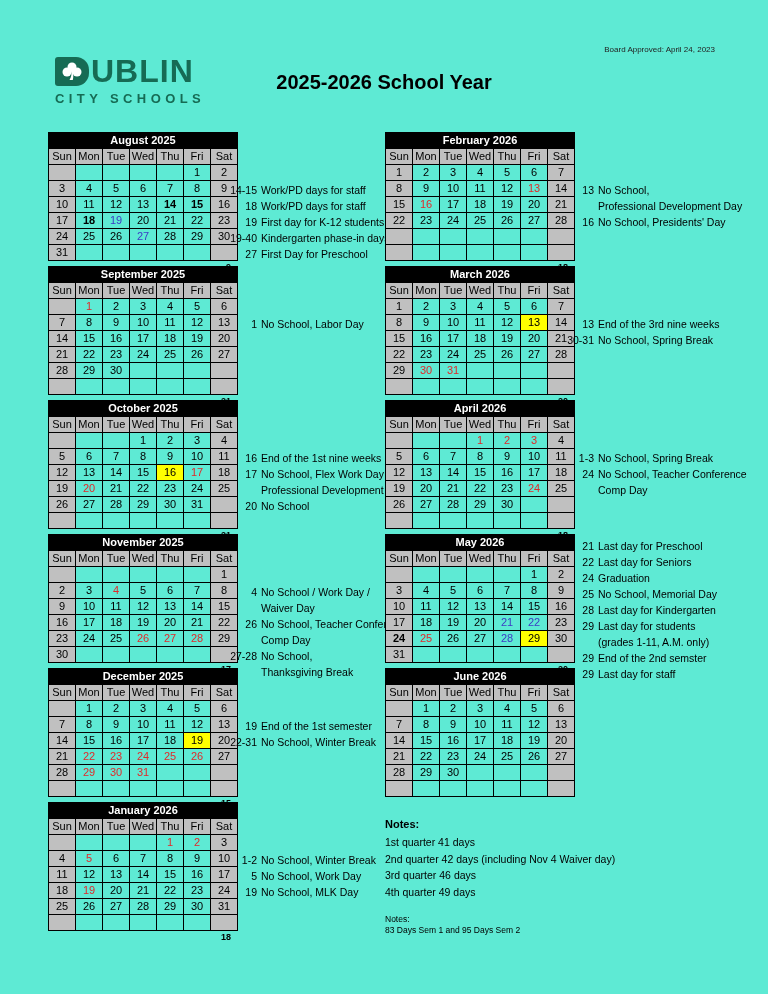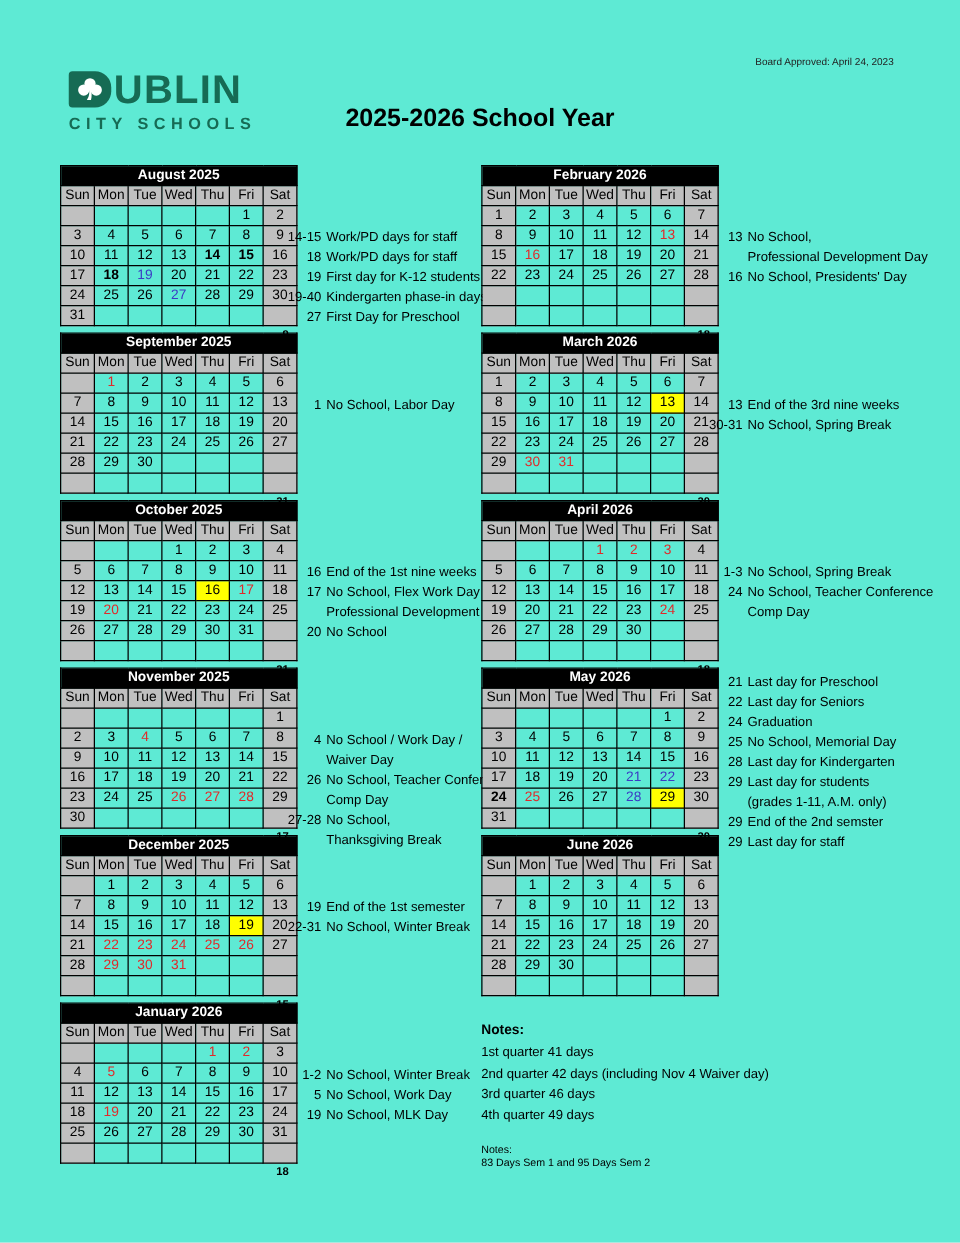--- a/index.html
+++ b/index.html
@@ -8,21 +8,21 @@
 
   
   .board-approved{position:absolute;top:45px;right:53px;font-size:8px;color:#222;}
   .logo{position:absolute;left:55px;top:57px;}
   .logo-top{display:flex;align-items:center;}
   .logo-d{display:inline-flex;align-items:center;justify-content:center;width:34px;height:29px;
           background:#166b54;border-radius:3px 13px 13px 3px;margin-right:2px;}
   .logo-d svg{width:24px;height:24px;}
   .logo-ubl{font-size:32px;font-weight:bold;color:#166b54;letter-spacing:1px;line-height:29px;}
   .logo-sub{font-size:13px;font-weight:bold;color:#166b54;letter-spacing:4.4px;margin-top:5px;}
-  .page-title{position:absolute;left:0;top:84px;width:768px;text-align:center;
+  .page-title{position:absolute;left:0;top:71px;width:768px;text-align:center;
               font-size:20px;font-weight:bold;}
 
   
   #calgrid{position:absolute;left:48px;top:132px;display:flex;}
   #col-left{width:337px;}
   #col-right{width:383px;}
   .mblock{position:relative;height:134px;}
 
   table.cal{border-collapse:collapse;border:1px solid #000;}
   table.cal td{width:26px;height:15px;border:1px solid #000;text-align:center;

